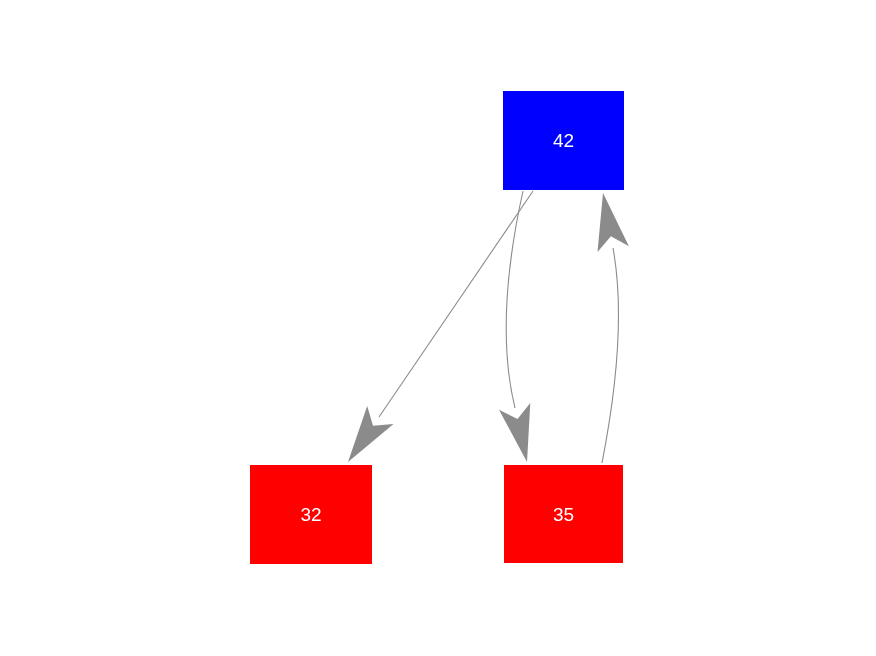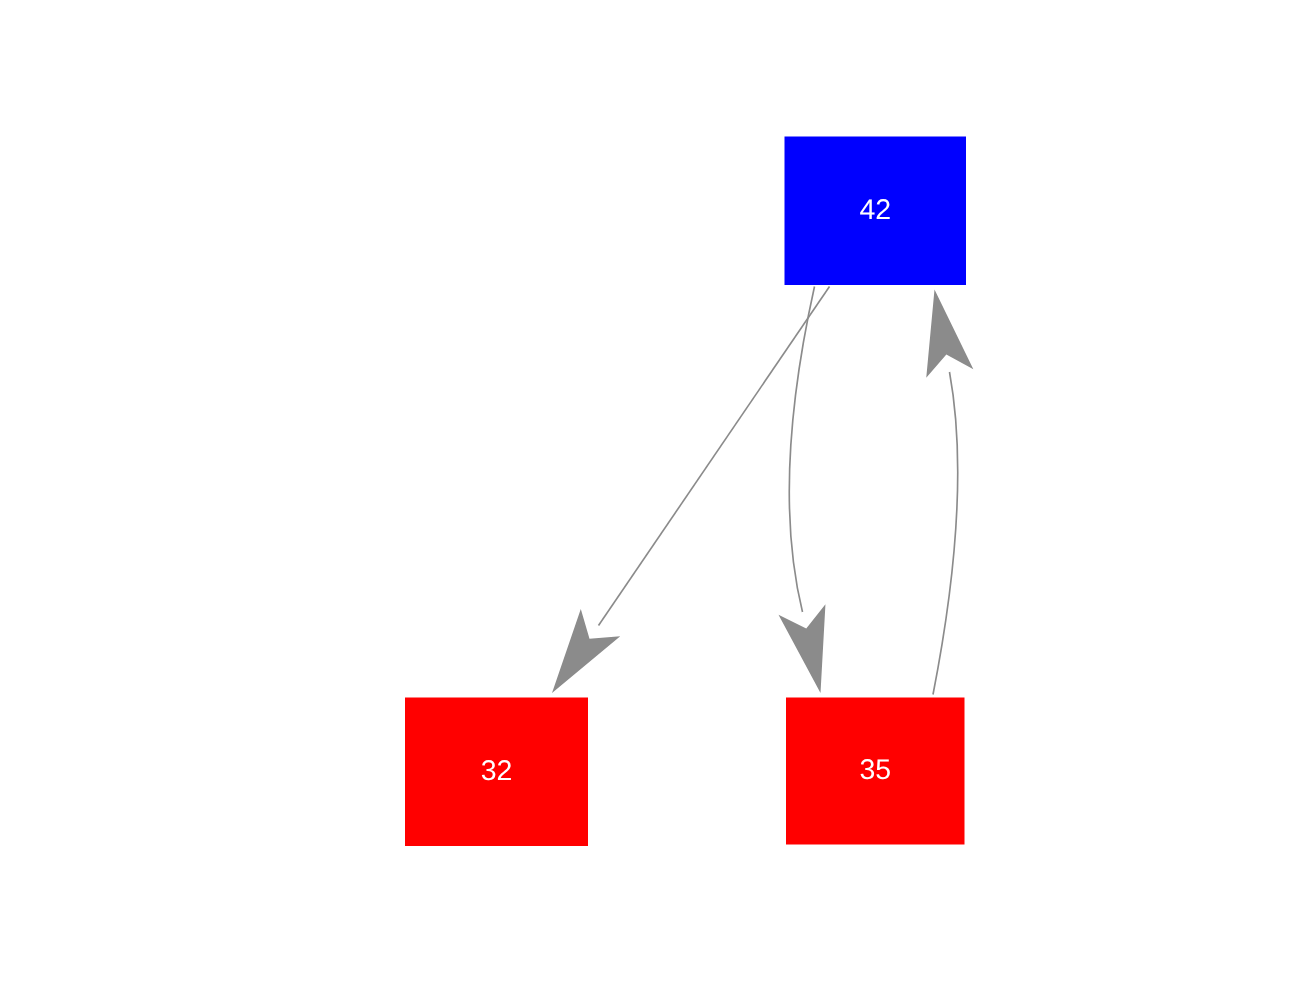--- a/index.html
+++ b/index.html
@@ -7,21 +7,20 @@
     padding: 0;
     background: #ffffff;
     font-family: "Liberation Sans", "DejaVu Sans", sans-serif;
   }
   .canvas {
     position: relative;
     width: 832px;
     height: 656px;
     background: #ffffff;
     overflow: hidden;
-    margin-left: 20px;
   }
   svg {
     display: block;
     width: 876px;
     height: 656px;
   }
   svg text {
     font-family: "Liberation Sans", "DejaVu Sans", sans-serif;
   }
 </style>

